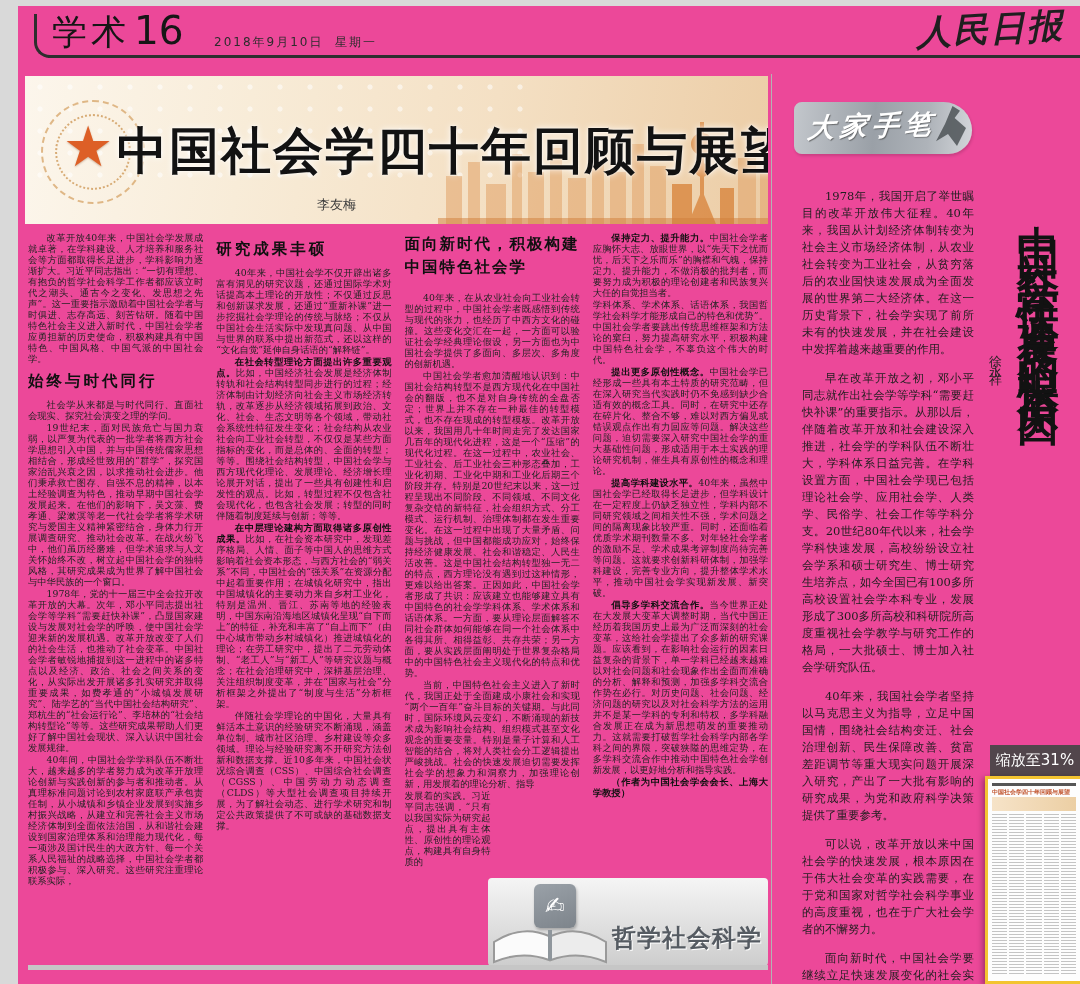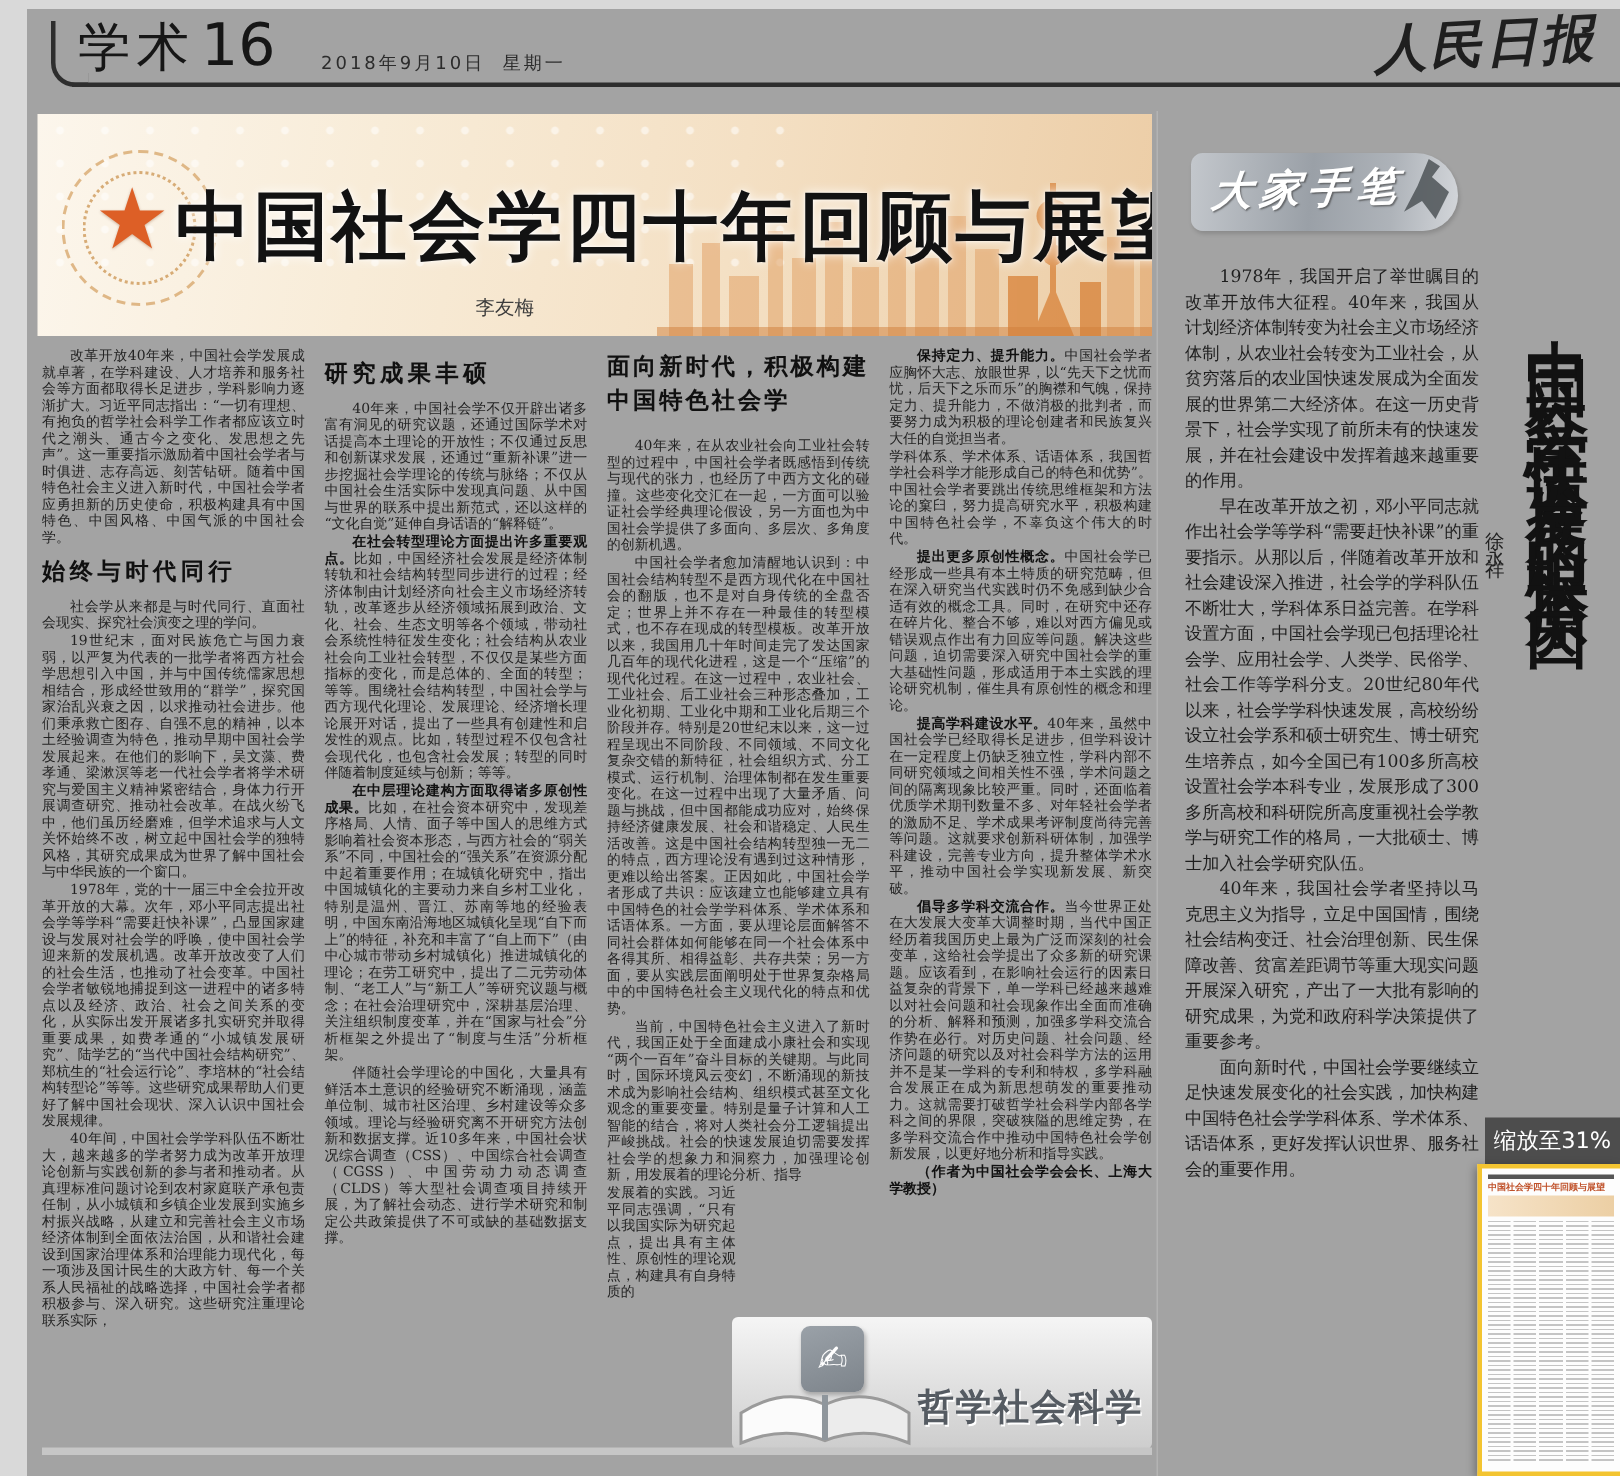--- a/index.html
+++ b/index.html
@@ -1,17 +1,17 @@
 <!DOCTYPE html>
 <html lang="zh"><head>
 <meta charset="utf-8">
 <style>
   html,body{margin:0;padding:0;}
   body{width:1080px;height:984px;overflow:hidden;background:#d9d9d9;font-family:"DejaVu Sans",sans-serif;position:relative;}
-  .page{position:absolute;left:18px;top:6px;width:1062px;height:978px;background:#a3a3a3;overflow:hidden;}
+  .page{position:absolute;left:18px;top:6px;width:1062px;height:978px;background:#ec4899;overflow:hidden;}
 
   
   .masthead{position:absolute;left:0;top:0;width:100%;height:54px;}
   .mh-rule{position:absolute;left:30px;right:0;top:49px;height:3px;background:#2e2e2e;}
   .mh-corner{position:absolute;left:16px;top:8px;width:22px;height:41px;border-left:3px solid #2e2e2e;border-bottom:3px solid #2e2e2e;border-bottom-left-radius:16px;}
   .mh-label{position:absolute;left:34px;top:2px;font-size:35px;color:#161616;letter-spacing:4px;}
   .mh-num{font-size:39px;letter-spacing:0;margin-left:4px;}
   .mh-date{position:absolute;left:196px;top:28px;font-size:12px;letter-spacing:2px;color:#2c2c2c;}
   .mh-paper{position:absolute;right:16px;top:0px;font-size:35px;font-weight:bold;font-style:italic;font-family:"DejaVu Serif",serif;color:#1f1f1f;transform:rotate(-3deg);letter-spacing:2px;}
 
@@ -56,21 +56,21 @@
   
   .ra{position:absolute;left:764px;top:70px;width:298px;height:908px;}
   .ra-flag{position:absolute;left:12px;top:26px;width:178px;height:52px;border-radius:10px 36px 30px 10px;
     background:linear-gradient(95deg,#c3c7cc 0%,#9aa0a7 45%,#aeb3b9 75%,#d3d6da 100%);box-shadow:1px 2px 3px rgba(0,0,0,.15);}
   .ra-flag-text{position:absolute;left:14px;top:6px;font-size:27px;font-weight:bold;font-style:italic;color:#ffffff;letter-spacing:5px;
     transform:skewX(-8deg) rotate(-2deg);font-family:"DejaVu Serif",serif;text-shadow:1px 1px 1px rgba(60,60,60,.6);white-space:nowrap;}
   .ra-flag-figure{position:absolute;right:6px;top:4px;width:30px;height:40px;background:#4e5357;
     clip-path:polygon(55% 0,80% 12%,62% 30%,100% 55%,70% 100%,40% 70%,0 88%,30% 45%);opacity:.85;}
   .ra-body{position:absolute;left:8px;top:100px;width:196px;font-size:11.5px;line-height:17px;text-align:justify;color:#1e1e1e;
     font-family:"DejaVu Serif",serif;}
-  .ra-body .para{margin:0;}
+  .ra-body .para{margin:12px;}
   .ra-author{position:absolute;left:204px;top:268px;writing-mode:vertical-rl;font-size:13px;letter-spacing:9px;color:#222;font-family:"DejaVu Serif",serif;}
   .ra-title{position:absolute;left:228px;top:116px;writing-mode:vertical-rl;font-size:42px;font-weight:900;letter-spacing:14px;
     color:#121212;font-family:"DejaVu Sans",sans-serif;}
 
   
   .zoom-tip{position:absolute;left:972px;top:739px;width:90px;height:31px;background:rgba(70,70,70,.93);color:#ffffff;
     font-size:15px;display:flex;align-items:center;justify-content:center;letter-spacing:0;white-space:nowrap;text-align:right;}
   .thumb{position:absolute;left:967px;top:770px;width:95px;height:208px;box-sizing:border-box;
     border:3px solid #f3c431;border-right:none;background:#fdfdfd;box-shadow:-2px 2px 6px rgba(0,0,0,.35);overflow:hidden;}
   .thumb-head{height:3px;margin:4px 4px 2px 4px;background:#555;}
@@ -181,20 +181,21 @@
 
   <div class="ra">
     <div class="ra-flag">
       <div class="ra-flag-text">大家手笔</div>
       <div class="ra-flag-figure"></div>
     </div>
     <div class="ra-body">
         <p class="para">1978年，我国开启了举世瞩目的改革开放伟大征程。40年来，我国从计划经济体制转变为社会主义市场经济体制，从农业社会转变为工业社会，从贫穷落后的农业国快速发展成为全面发展的世界第二大经济体。在这一历史背景下，社会学实现了前所未有的快速发展，并在社会建设中发挥着越来越重要的作用。</p>
         <p class="para">早在改革开放之初，邓小平同志就作出社会学等学科“需要赶快补课”的重要指示。从那以后，伴随着改革开放和社会建设深入推进，社会学的学科队伍不断壮大，学科体系日益完善。在学科设置方面，中国社会学现已包括理论社会学、应用社会学、人类学、民俗学、社会工作等学科分支。20世纪80年代以来，社会学学科快速发展，高校纷纷设立社会学系和硕士研究生、博士研究生培养点，如今全国已有100多所高校设置社会学本科专业，发展形成了300多所高校和科研院所高度重视社会学教学与研究工作的格局，一大批硕士、博士加入社会学研究队伍。</p>
         <p class="para">40年来，我国社会学者坚持以马克思主义为指导，立足中国国情，围绕社会结构变迁、社会治理创新、民生保障改善、贫富差距调节等重大现实问题开展深入研究，产出了一大批有影响的研究成果，为党和政府科学决策提供了重要参考。</p>
+        <p class="para">可以说，改革开放以来中国社会学的快速发展，根本原因在于伟大社会变革的实践需要，在于党和国家对哲学社会科学事业的高度重视，也在于广大社会学者的不懈努力。</p>
         <p class="para">面向新时代，中国社会学要继续立足快速发展变化的社会实践，加快构建中国特色社会学学科体系、学术体系、话语体系，更好发挥认识世界、服务社会的重要作用。</p>
       </div>
     <div class="ra-author">徐永祥</div>
     <div class="ra-title">中国社会学快速发展的根本原因</div>
   </div>
 
   <div class="zoom-tip">缩放至31%</div>
   <div class="thumb">
     <div class="thumb-head"></div>
     <div class="thumb-title">中国社会学四十年回顾与展望</div>

